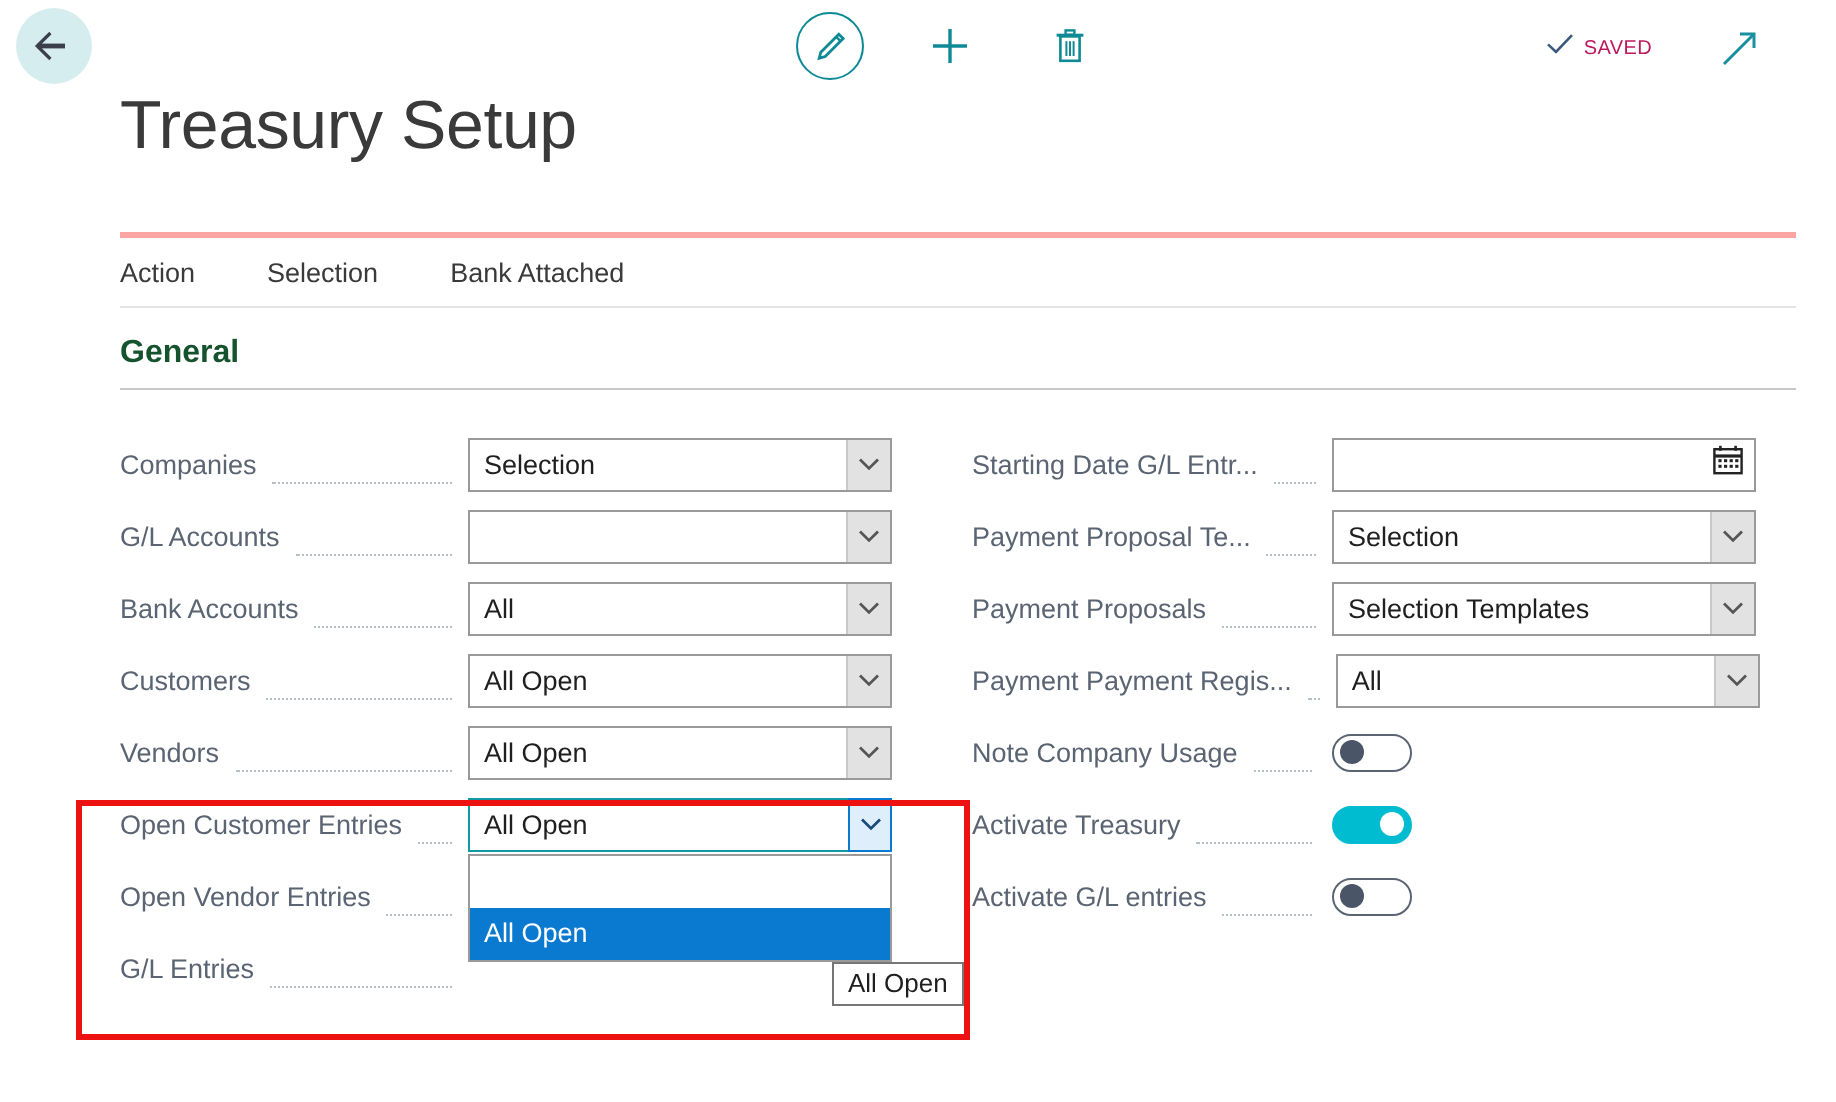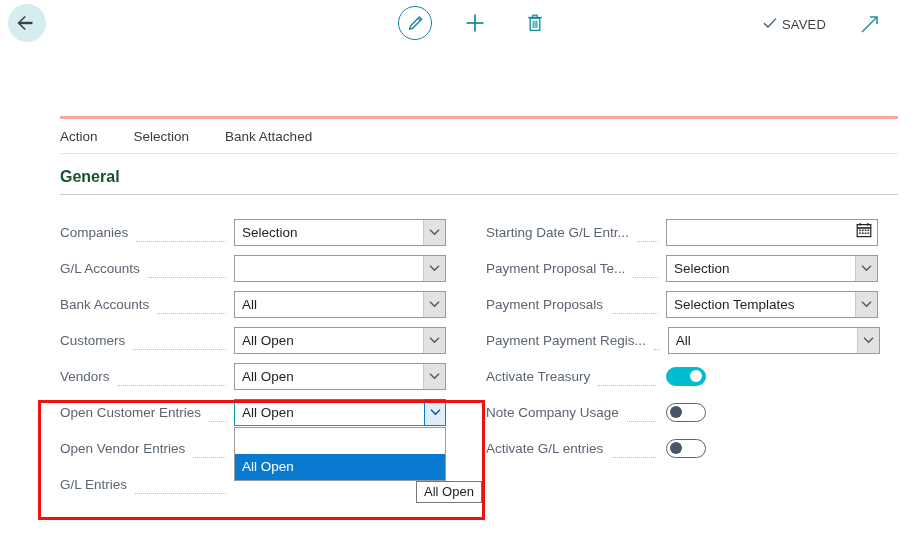--- a/index.html
+++ b/index.html
@@ -23,21 +23,21 @@
 
   .cmd-group { position:absolute; left:398px; top:6px; display:flex; align-items:center; gap:26px; }
   .cmd-btn { width:34px; height:34px; display:flex; align-items:center; justify-content:center; }
   .cmd-btn.circled { border:1.6px solid #0e8a96; border-radius:50%; }
 
   .saved-wrap {
     position:absolute; right:92px; top:15px;
     display:flex; align-items:center; gap:5px;
   }
   .saved-text {
-    font-size:13px; letter-spacing:.2px; color:#404040; font-weight:400;
+    font-size:10px; letter-spacing:.2px; color:#be185d; font-weight:400;
   }
   .expand-btn { position:absolute; right:34px; top:12px; width:26px; height:26px; }
 
   
   .page-title {
     position:absolute; left:60px; top:44px;
     font-size:34px; font-weight:300; color:#3a3a3a;
     letter-spacing:-0.2px; white-space:nowrap;
   }
 
@@ -190,20 +190,21 @@
     </div>
 
     <div class="expand-btn">
       <svg width="24" height="24" viewBox="0 0 24 24">
         <line x1="4" y1="20" x2="19" y2="5" stroke="#1b8fa0" stroke-width="1.5"></line>
         <polyline points="12,5 19,5 19,12" fill="none" stroke="#1b8fa0" stroke-width="1.5"></polyline>
       </svg>
     </div>
   </div>
 
+  <div class="page-title">Treasury Setup</div>
 
   <div class="menu-strip">
     <div class="menu-item">Action</div>
     <div class="menu-item">Selection</div>
     <div class="menu-item">Bank Attached</div>
   </div>
 
   <div class="section-head">
     <div class="section-title">General</div>
     <div class="section-rule"></div>
@@ -387,40 +388,40 @@
           <div class="chev">
             <svg width="11" height="8" viewBox="0 0 11 8">
                 <path d="M1 1.8 L5.5 6.2 L10 1.8" fill="none" stroke="#555" stroke-width="1.4"></path>
               </svg>
           </div>
         </div>
       </div>
     </div>
 
     <div class="field-row">
+      <span class="f-label">Note Company Usage</span>
+      <span class="f-leader" style="margin-right:10px;"></span>
+      <div class="ctl" style="width:212px;">
+        <div class="toggle">
+          <div class="knob"></div>
+        </div>
+      </div>
+    </div>
+
+    <div class="field-row">
       <span class="f-label">Activate Treasury</span>
       <span class="f-leader" style="margin-right:10px;"></span>
       <div class="ctl" style="width:212px;">
         <div class="toggle on">
           <div class="knob"></div>
         </div>
       </div>
     </div>
 
     <div class="field-row">
-      <span class="f-label">Note Company Usage</span>
-      <span class="f-leader" style="margin-right:10px;"></span>
-      <div class="ctl" style="width:212px;">
-        <div class="toggle">
-          <div class="knob"></div>
-        </div>
-      </div>
-    </div>
-
-    <div class="field-row">
       <span class="f-label">Activate G/L entries</span>
       <span class="f-leader" style="margin-right:10px;"></span>
       <div class="ctl" style="width:212px;">
         <div class="toggle">
           <div class="knob"></div>
         </div>
       </div>
     </div>
   </div>
 

